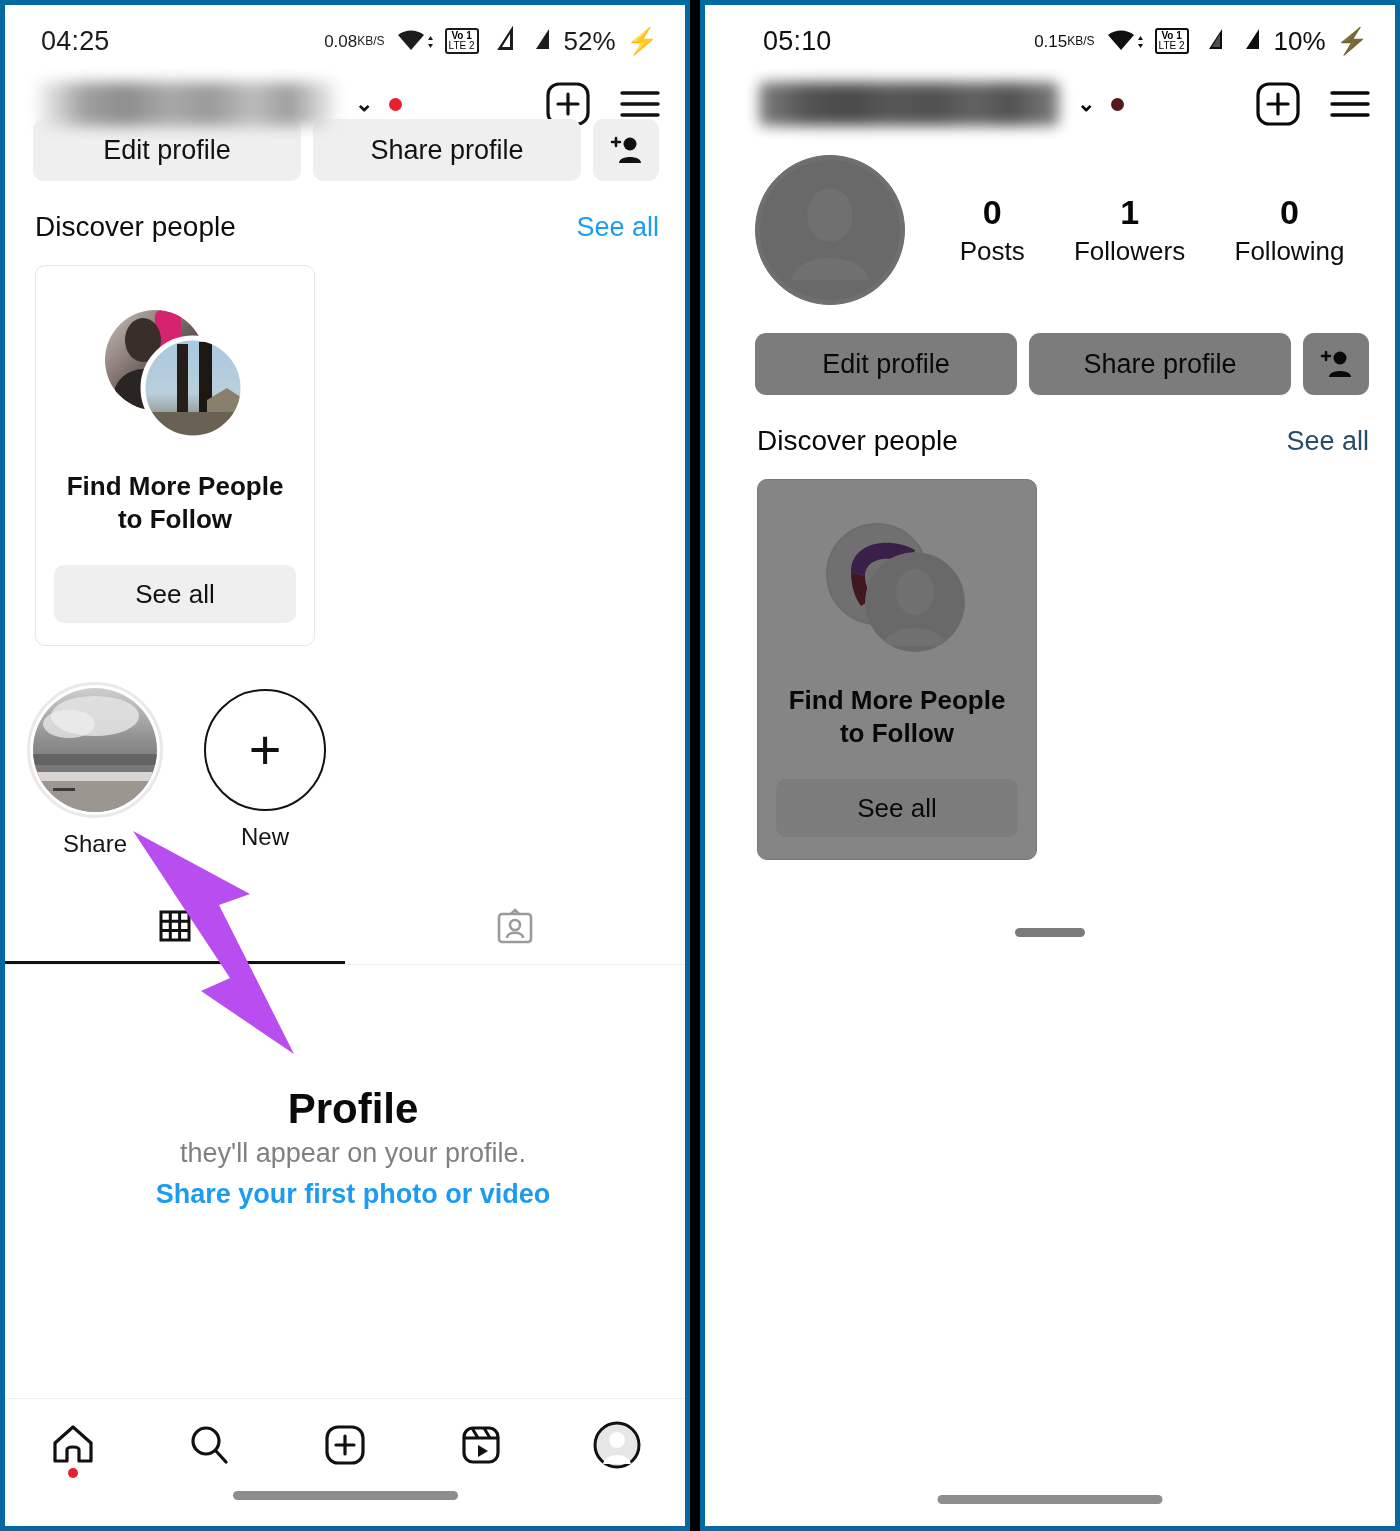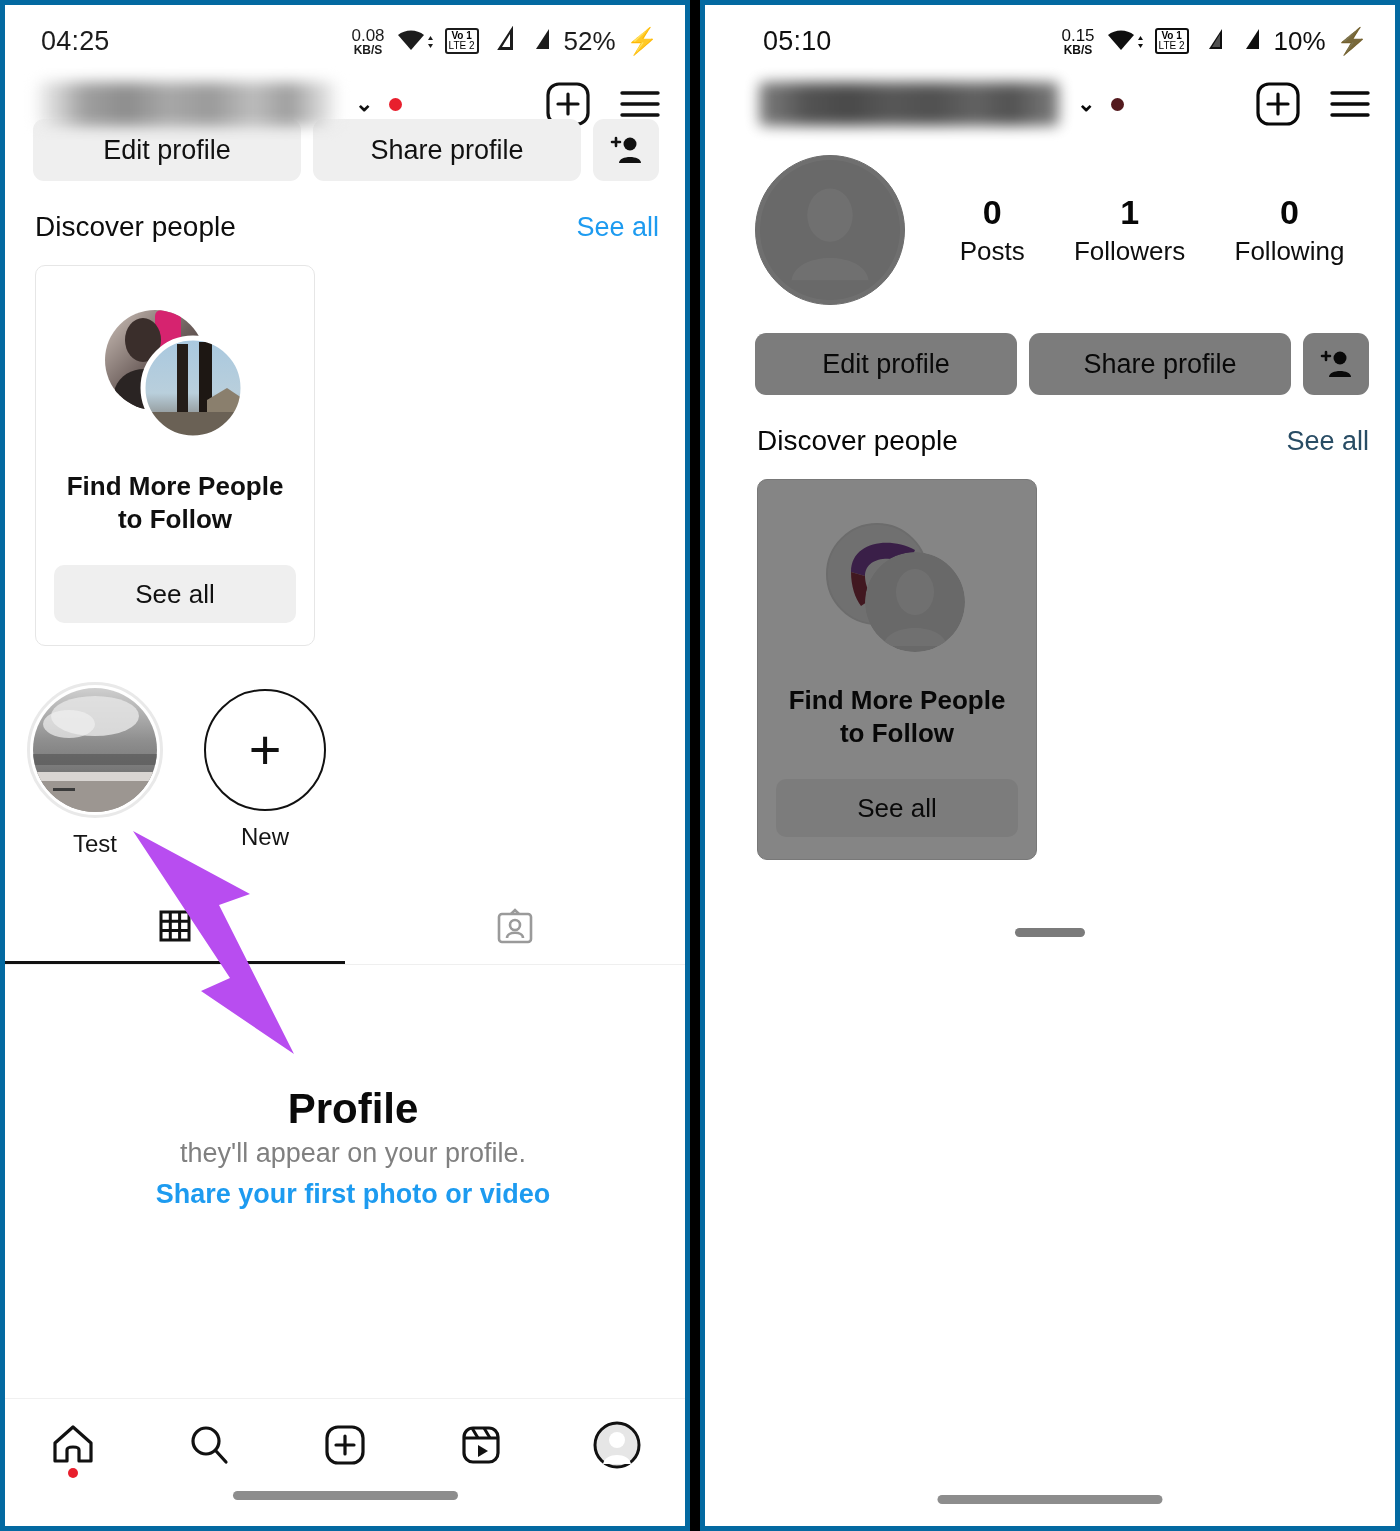--- a/index.html
+++ b/index.html
@@ -25,23 +25,23 @@
   
   .dimmed { filter: brightness(0.52) saturate(0.55); }
 
   
   .statusbar {
     display: flex; align-items: center; justify-content: space-between;
     padding: 14px 26px 0 36px; height: 58px;
   }
   .clock { font-size: 27px; color: #1c1c1c; letter-spacing: .2px; }
   .status-right { display: flex; align-items: center; gap: 11px; }
-  .kbs { display: flex; flex-direction: column; align-items: center; line-height: 1; }
+  .kbs { display: flex; align-items: center; line-height: 1; }
   .kbs .n { font-size: 17px; color: #1c1c1c; font-weight: 500; }
-  .kbs .u { font-size: 12px; color: #1c1c1c; font-weight: 700; }
+  .kbs .u { font-size: 12px; color: #1c1c1c; font-weight: 400; }
   .wifi-wrap { display: flex; align-items: center; gap: 1px; }
   .volte {
     border: 2.5px solid #1c1c1c; border-radius: 3px;
     width: 34px; height: 26px;
     display: flex; flex-direction: column; justify-content: center; align-items: center;
     line-height: 1;
   }
   .volte .r1 { font-size: 10px; font-weight: 700; }
   .volte .r2 { font-size: 10px; font-weight: 400; }
   .batt { font-size: 26px; color: #1c1c1c; }
@@ -302,21 +302,21 @@
                 <rect width="130" height="130" fill="url(#sky)"></rect>
                 <ellipse cx="62" cy="28" rx="44" ry="20" fill="#e4e4e4" opacity=".85"></ellipse>
                 <ellipse cx="36" cy="36" rx="26" ry="14" fill="#efefef" opacity=".7"></ellipse>
                 <rect x="0" y="66" width="130" height="11" fill="#585858" opacity=".7"></rect>
                 <rect x="0" y="84" width="130" height="9" fill="#d9d5d2"></rect>
                 <rect x="0" y="93" width="130" height="37" fill="#9c9691"></rect>
                 <rect x="20" y="100" width="22" height="3" fill="#3a3a3a"></rect>
               </svg>
             </div>
           </div>
-          <div class="hl-label">Test</div>
+          <div class="hl-label">Share</div>
         </div>
         <div class="hl">
           <div class="hl-new">+</div>
           <div class="hl-label">New</div>
         </div>
       </div>
 
       <div class="tabs">
         <div class="tab active">
           <svg width="36" height="36" viewBox="0 0 36 36">

